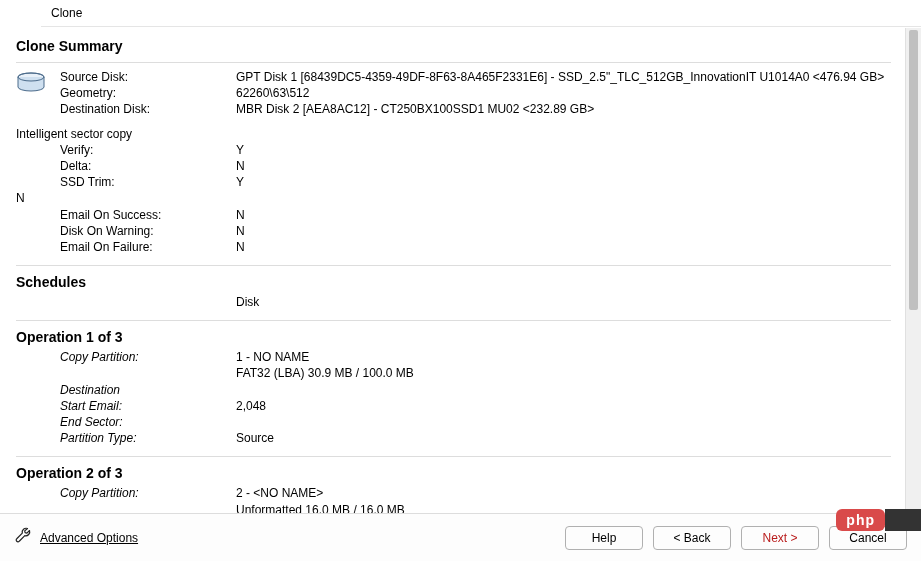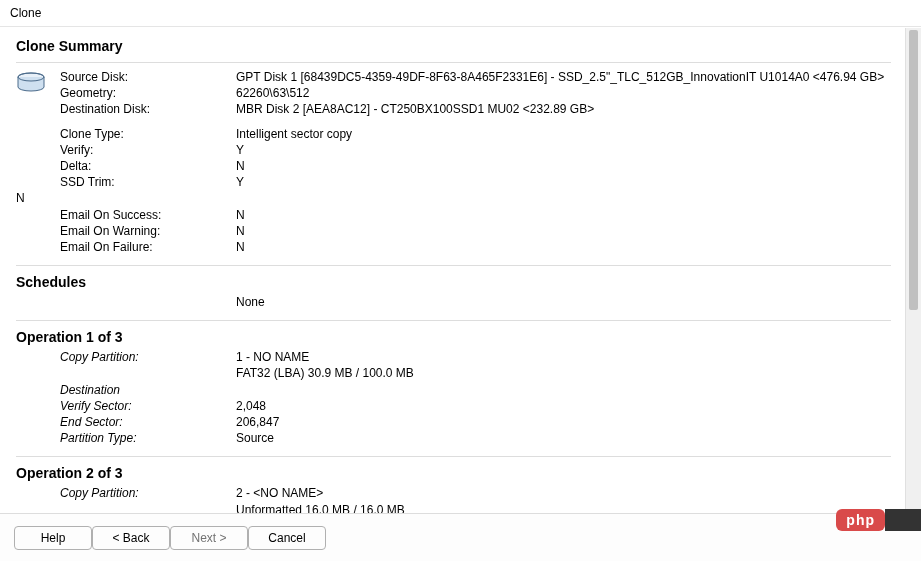--- a/index.html
+++ b/index.html
@@ -10,20 +10,21 @@
       background: #fff;
       width: 921px;
       height: 561px;
       overflow: hidden;
       position: relative;
     }
     .window-title {
       padding: 6px 10px;
       font-size: 12px;
       border-bottom: 1px solid #e5e5e5;
+      margin-left: 41px;
     }
     .content-wrapper {
       position: absolute;
       top: 28px;
       bottom: 48px;
       left: 0;
       right: 0;
       display: flex;
     }
     .content {
@@ -92,34 +93,34 @@
       display: flex;
       align-items: center;
       gap: 6px;
       flex: 1;
     }
     .adv-link {
       text-decoration: underline;
       cursor: pointer;
       font-size: 12px;
     }
-    .footer-buttons { display: flex; }
+    .footer-buttons { display: flex; gap: 10px; }
     .btn {
       min-width: 78px;
       height: 24px;
       border: 1px solid #b0b0b0;
       border-radius: 4px;
       background: #fdfdfd;
       font-size: 12px;
       font-family: inherit;
       cursor: pointer;
       padding: 0 10px;
     }
     .btn:disabled, .btn.disabled {
-      color: #737373;
+      color: #b91c1c;
       cursor: default;
     }
     .php-badge {
       position: absolute;
       right: 36px;
       bottom: 30px;
       background: #d94a4a;
       color: #fff;
       font-weight: bold;
       font-family: Arial, sans-serif;
@@ -171,21 +172,20 @@
         <div class="kv">
             <div class="k">Destination Disk:</div>
             <div class="v">MBR Disk 2 [AEA8AC12] - CT250BX100SSD1 MU02  &lt;232.89 GB&gt;</div>
           </div>
       </div>
     </div>
 
     <div class="spacer-sm"></div>
 
     <div class="kv kv-indent">
-        <div class="k">Clone Type:</div>
         <div class="v">Intelligent sector copy</div>
       </div>
     <div class="kv kv-indent">
         <div class="k">Verify:</div>
         <div class="v">Y</div>
       </div>
     <div class="kv kv-indent">
         <div class="k">Delta:</div>
         <div class="v">N</div>
       </div>
@@ -194,57 +194,56 @@
         <div class="v">Y</div>
       </div>
     <div class="kv kv-indent">
         <div class="v">N</div>
       </div>
     <div class="kv kv-indent">
         <div class="k">Email On Success:</div>
         <div class="v">N</div>
       </div>
     <div class="kv kv-indent">
-        <div class="k">Email On Warning:</div>
+        <div class="k">Disk On Warning:</div>
         <div class="v">N</div>
       </div>
     <div class="kv kv-indent">
         <div class="k">Email On Failure:</div>
         <div class="v">N</div>
       </div>
 
     <div class="spacer-sm"></div>
     <hr class="rule">
 
     <div class="section-header">Schedules</div>
     <div class="kv kv-op">
         <div class="k"></div>
-        <div class="v">None</div>
+        <div class="v">Disk</div>
       </div>
 
     <div class="spacer-sm"></div>
     <hr class="rule">
 
     <div class="section-header">Operation 1 of 3</div>
     <div class="kv kv-op">
         <div class="k">Copy Partition:</div>
         <div class="v">1 - NO NAME</div>
       </div>
     <div class="op-val-sub">FAT32 (LBA) 30.9 MB / 100.0 MB</div>
     <div class="kv kv-op">
         <div class="k">Destination</div>
         <div class="v"></div>
       </div>
     <div class="kv kv-op">
-        <div class="k">Verify Sector:</div>
+        <div class="k">Start Email:</div>
         <div class="v">2,048</div>
       </div>
     <div class="kv kv-op">
         <div class="k">End Sector:</div>
-        <div class="v">206,847</div>
       </div>
     <div class="kv kv-op">
         <div class="k">Partition Type:</div>
         <div class="v">Source</div>
       </div>
 
     <div class="spacer-sm"></div>
     <hr class="rule">
 
     <div class="section-header">Operation 2 of 3</div>
@@ -254,20 +253,28 @@
       </div>
     <div class="op-val-sub">Unformatted 16.0 MB / 16.0 MB</div>
 
   </div>
   <div class="scrollbar-stub">
     <div class="scrollbar-thumb"></div>
   </div>
 </div>
 
 <div class="footer">
+  <div class="footer-left">
+    <span class="wrench-icon">
+      <svg width="20" height="20" viewBox="0 0 20 20">
+        <path d="M13.5 2.5a4 4 0 0 0-5.2 4.7L3 12.5a1.8 1.8 0 1 0 2.5 2.5l5.3-5.3a4 4 0 0 0 4.7-5.2l-2.6 2.6-1.8-.4-.4-1.8 2.8-2.4z" fill="none" stroke="#222" stroke-width="1.2" stroke-linejoin="round"></path>
+      </svg>
+    </span>
+    <span class="adv-link">Advanced Options</span>
+  </div>
   <div class="footer-buttons">
     <button class="btn">Help</button>
     <button class="btn">&lt; Back</button>
     <button class="btn disabled" disabled="">Next &gt;</button>
     <button class="btn">Cancel</button>
   </div>
 </div>
 
 <div class="php-badge">php</div>
 <div class="side-block"></div>

